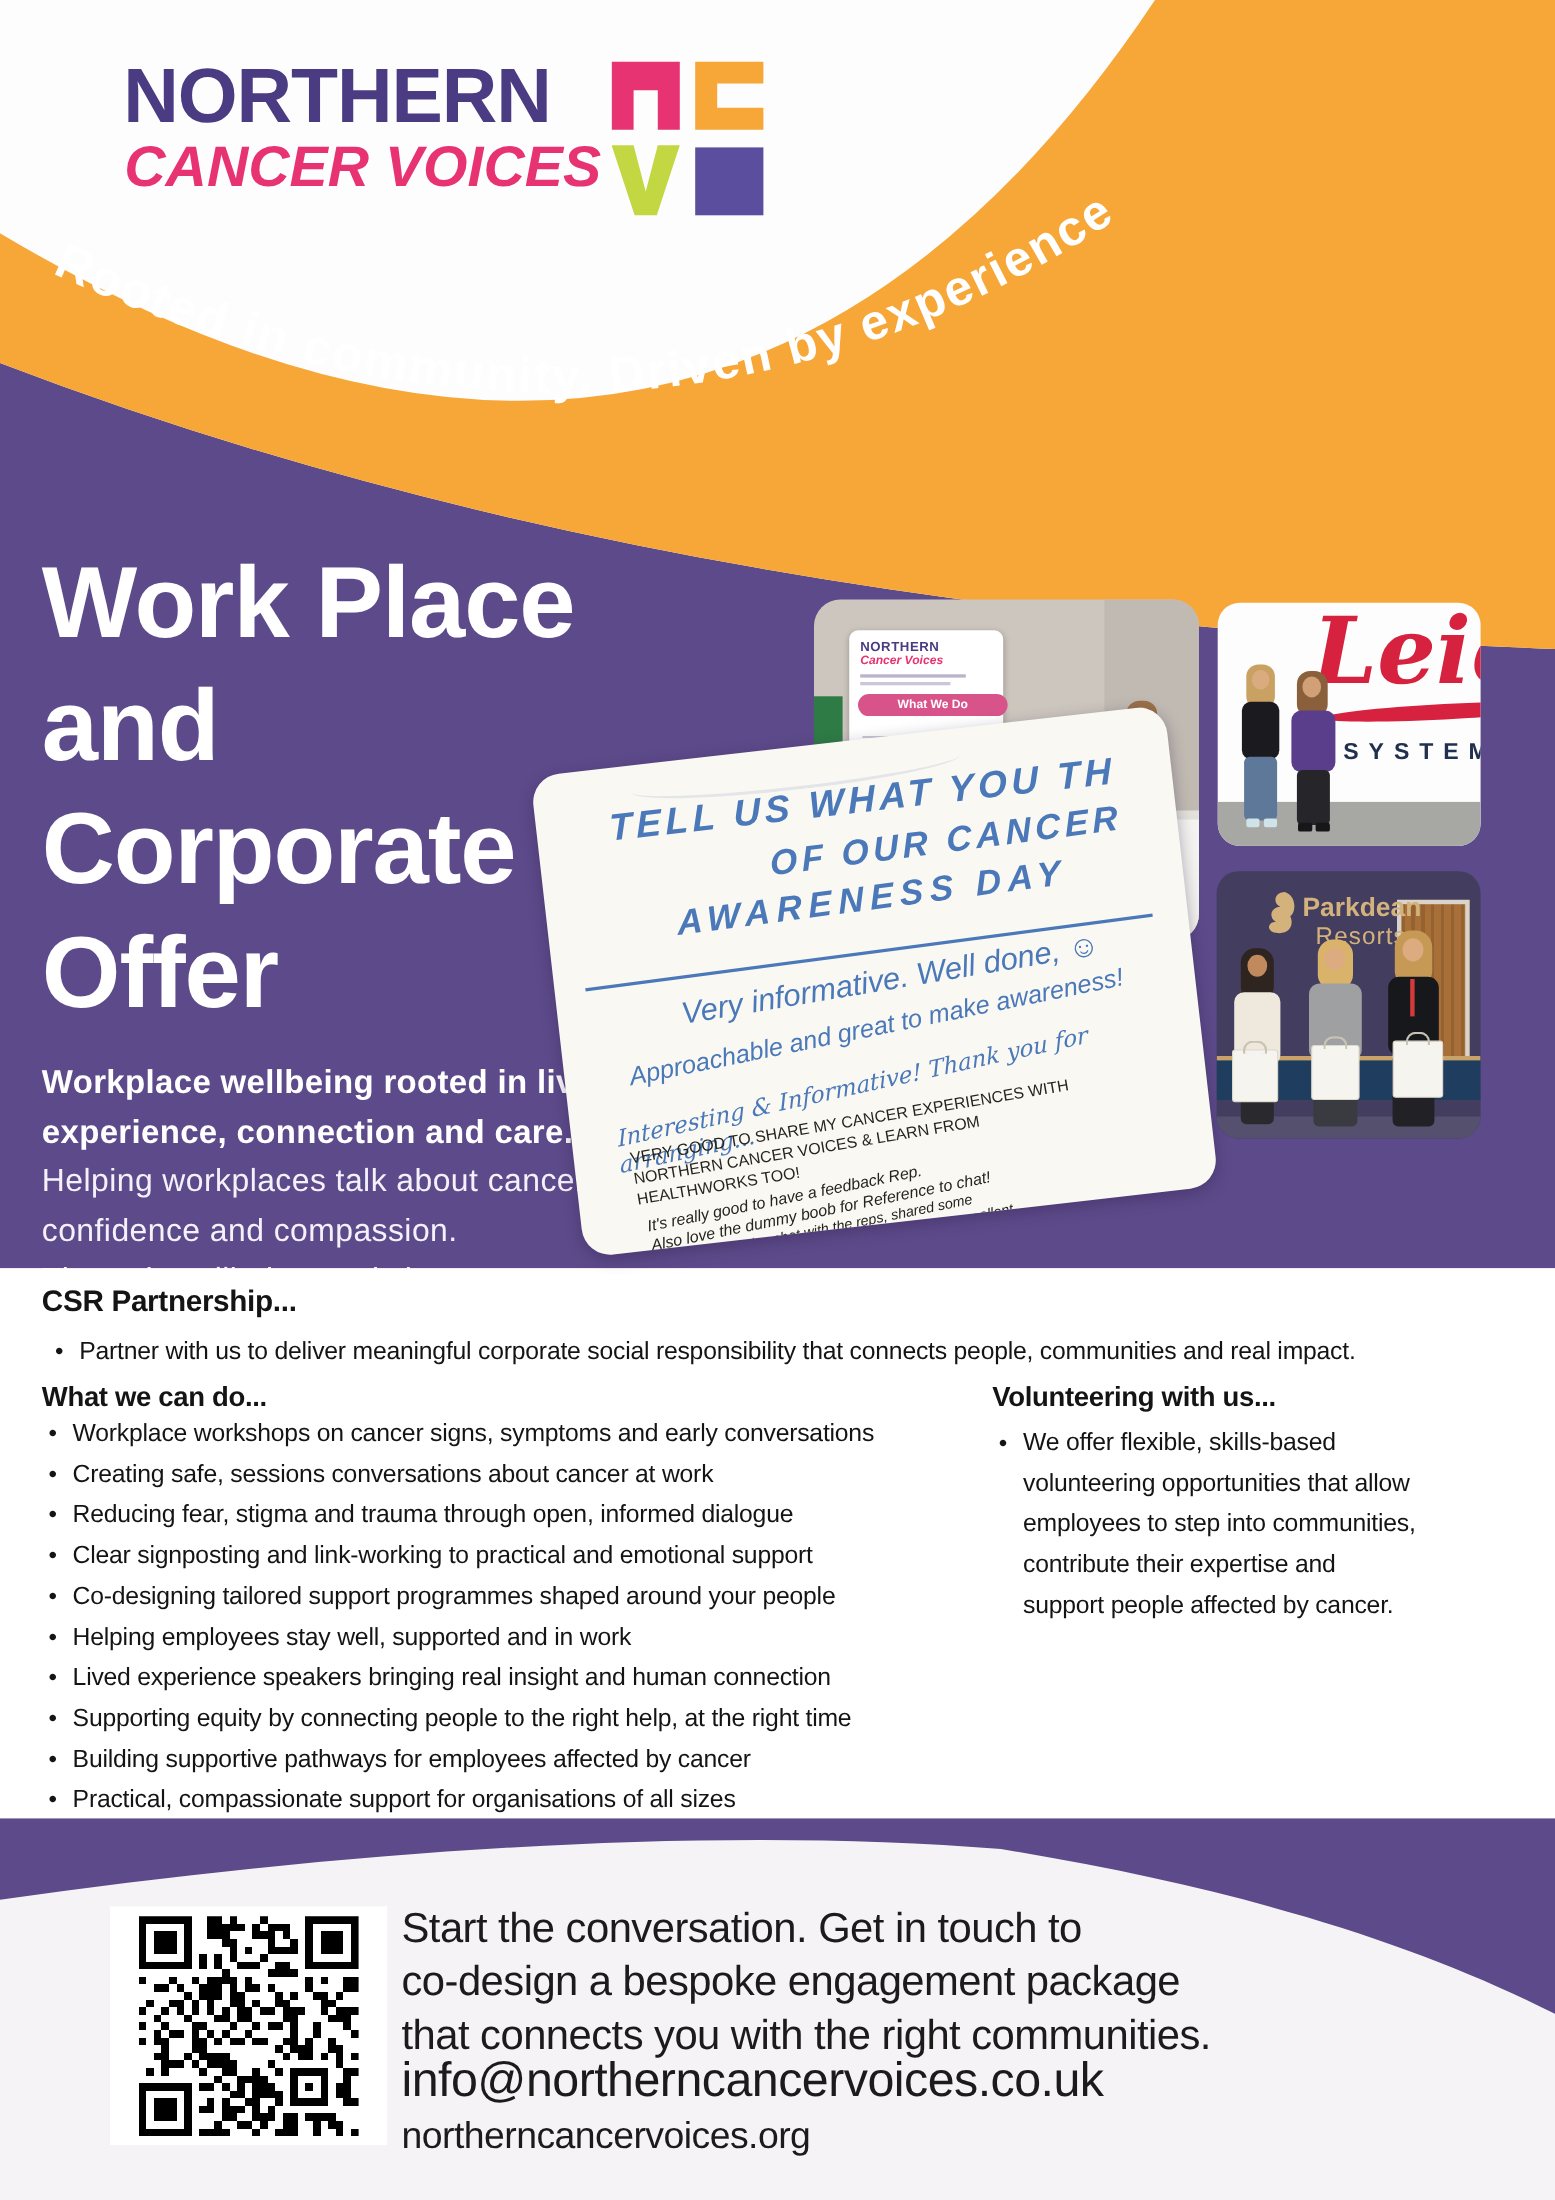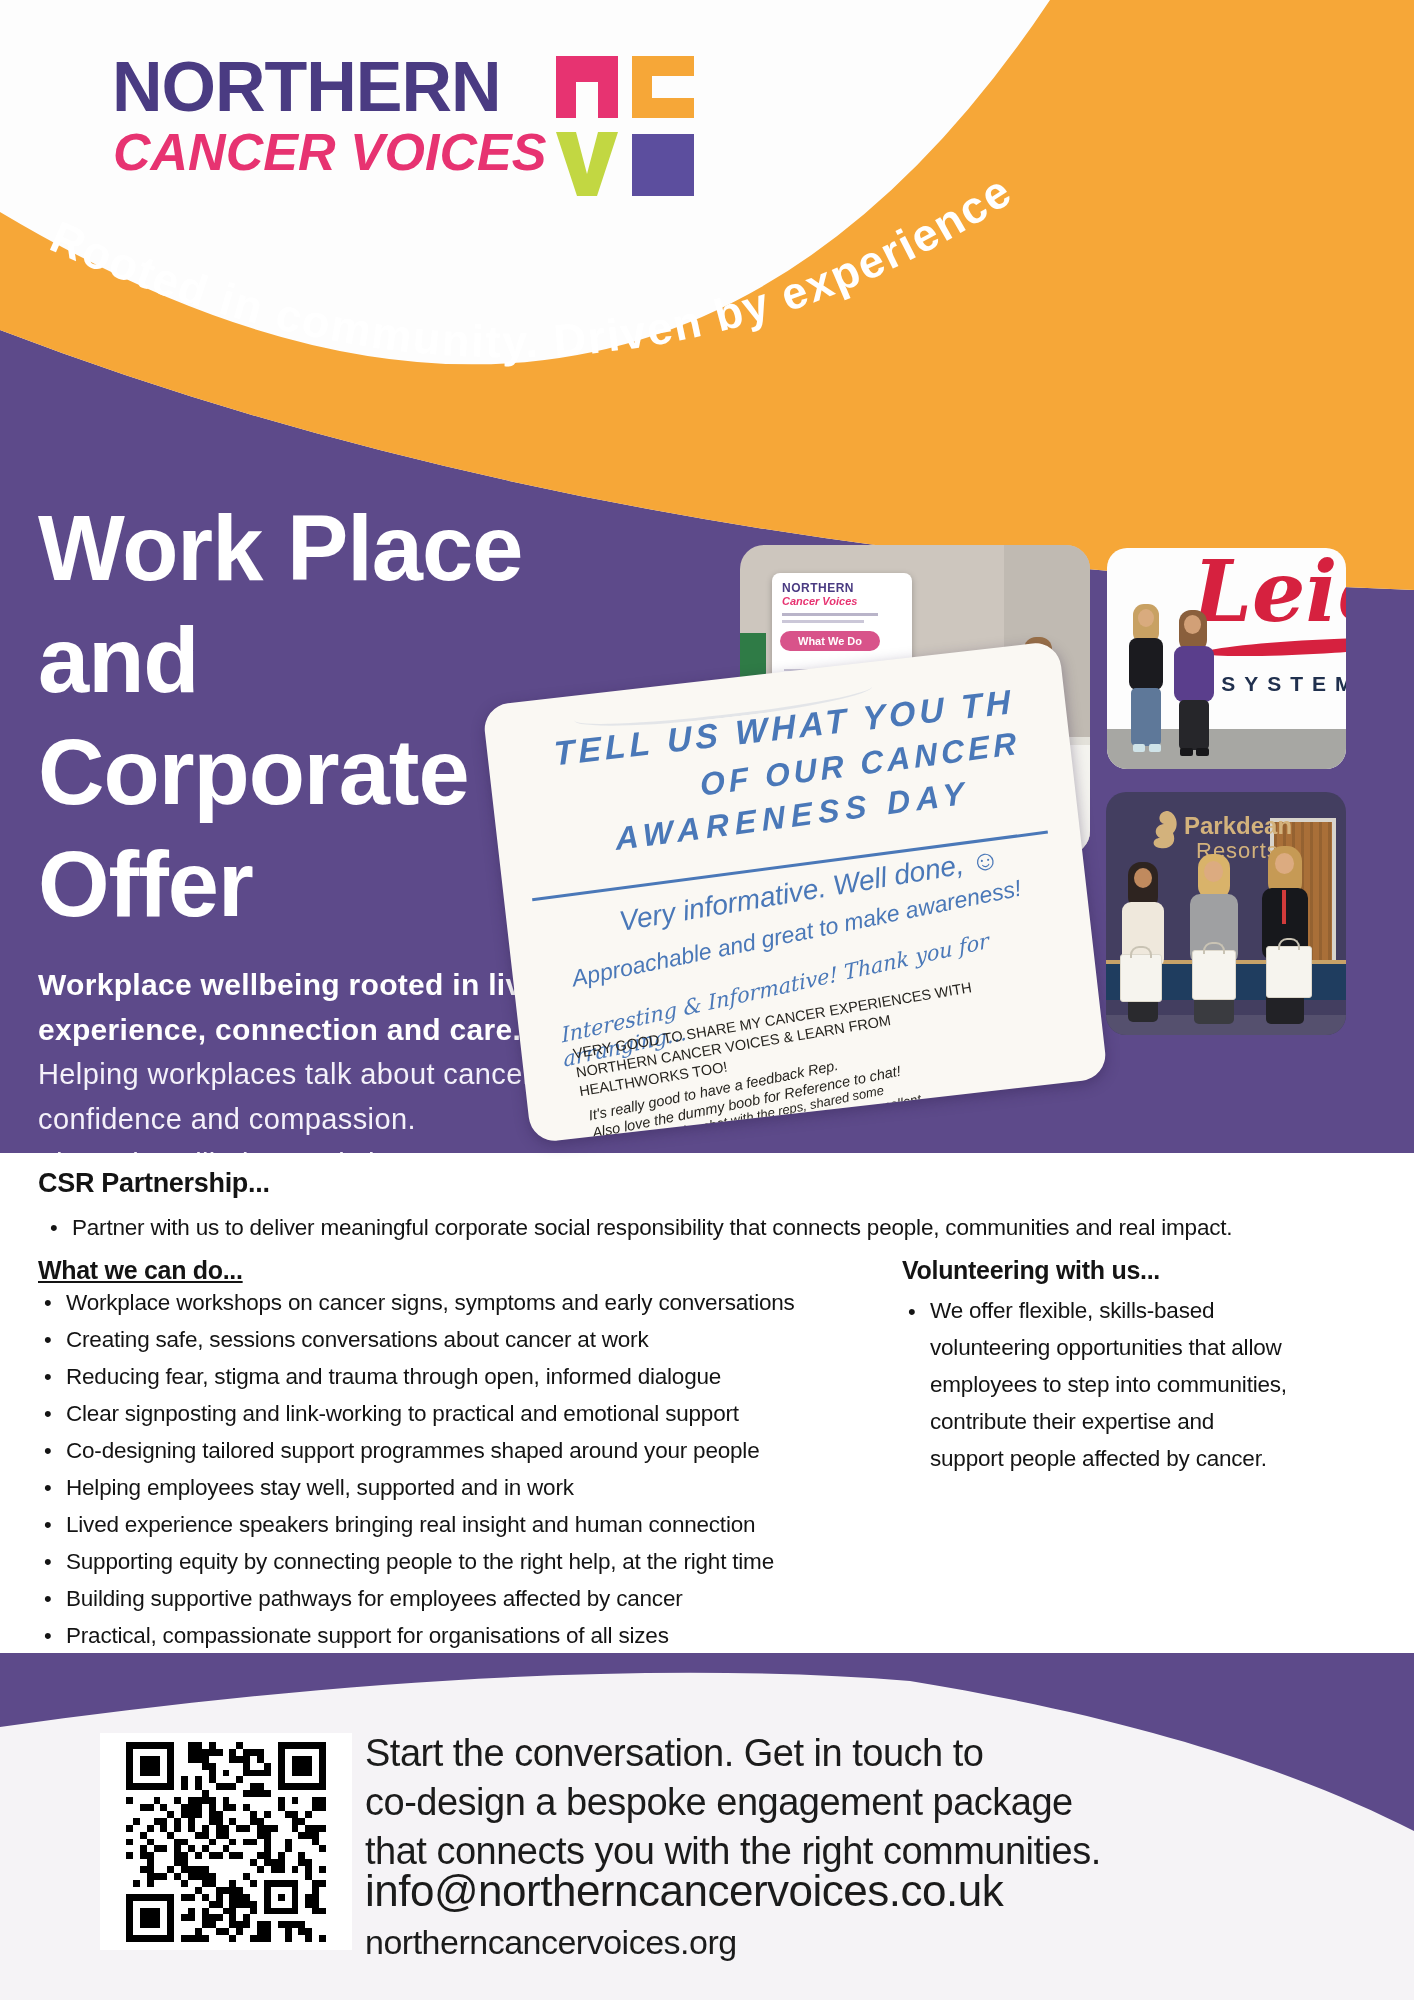--- a/index.html
+++ b/index.html
@@ -35,21 +35,21 @@
   .parkdean-photo{left:1106px;top:792px;width:240px;height:243px;background:#433e60;z-index:3;}
   .flipchart{left:505px;top:672px;width:580px;height:440px;background:#faf8f3;border-radius:26px;
              transform:rotate(-6.5deg);z-index:2;box-shadow:0 4px 14px rgba(40,25,70,.35);}
   .hand{position:absolute;font-style:italic;color:#4a78b8;white-space:pre-line;}
   .pen{position:absolute;color:#26241f;white-space:pre-line;}
 
   
   .mid{position:absolute;left:0;top:1153px;width:1414px;height:502px;background:#ffffff;color:#141414;}
   .csr-h{position:absolute;left:38px;top:15px;font-size:27px;font-weight:700;letter-spacing:-0.3px;}
   .col-h{position:absolute;top:103px;font-size:25px;font-weight:700;letter-spacing:-0.3px;}
-  .col-h.left{left:38px;text-decoration:underline;} .col-h.right{left:902px;}
+  .col-h.left{left:38px;} .col-h.right{left:902px;}
   ul.blist{position:absolute;top:139px;margin:0;padding:0;list-style:none;}
   ul.blist.left{left:38px;width:870px;}
   ul.blist.right{left:902px;width:470px;}
   ul.blist li{position:relative;padding-left:28px;font-size:22.5px;letter-spacing:-0.2px;}
   ul.blist.left li{line-height:21px;margin-bottom:16px;white-space:nowrap;}
   ul.blist.right li{line-height:37px;margin-bottom:0;white-space:pre-line;}
   ul.blist li::before{content:"•";position:absolute;left:6px;top:0;font-size:22px;}
   ul.blist.right li::before{top:1px;}
 
   
@@ -106,21 +106,21 @@
     <div class="photo stand-photo">
       <div class="abs" style="right:0;top:0;width:86px;height:100%;background:#c0bab2;"></div>
       <div class="abs" style="left:0;top:88px;width:26px;height:222px;background:#2f7b46;"></div>
       <div class="abs" style="left:4px;bottom:40px;width:18px;height:26px;background:#e9e24c;border-radius:3px;"></div>
 
       <div class="abs" style="left:32px;top:28px;width:140px;height:282px;background:#ffffff;border-radius:8px;box-shadow:0 2px 6px rgba(0,0,0,.25);">
         <div class="abs" style="left:10px;top:8px;font-size:12px;font-weight:700;color:#4a3b82;letter-spacing:.5px;">NORTHERN</div>
         <div class="abs" style="left:10px;top:22px;font-size:11px;font-weight:700;font-style:italic;color:#e73371;">Cancer Voices</div>
         <div class="abs" style="left:10px;top:40px;width:96px;height:3px;background:#b9b4c9;"></div>
         <div class="abs" style="left:10px;top:47px;width:82px;height:3px;background:#cbc7d8;"></div>
-        <div class="abs" style="left:8px;top:58px;width:100px;height:20px;background:#d8538a;border-radius:10px;text-align:center;color:#fff;font-size:11px;font-weight:700;line-height:20px;">What We Do</div>
+        <div class="abs" style="left:8px;top:58px;width:136px;height:20px;background:#d8538a;border-radius:10px;text-align:center;color:#fff;font-size:11px;font-weight:700;line-height:20px;">What We Do</div>
         <div class="abs" style="left:12px;top:88px;width:116px;height:74px;background:
              repeating-linear-gradient(#ffffff 0 8px, #c7c3d4 8px 10px);opacity:.9;"></div>
         <div class="abs" style="left:16px;top:172px;width:108px;height:30px;background:#d8538a;border-radius:15px;color:#fff;font-size:8.5px;font-weight:700;text-align:center;display:flex;align-items:center;justify-content:center;padding:0 6px;box-sizing:border-box;">Find Out More &amp; Get Involved</div>
         <div class="abs" style="left:8px;top:216px;width:124px;height:58px;overflow:hidden;">
           <div class="abs" style="left:6px;top:26px;width:10px;height:28px;background:#e8b88b;border-radius:5px;transform:rotate(-8deg);"></div>
           <div class="abs" style="left:24px;top:18px;width:10px;height:34px;background:#8a5d3b;border-radius:5px;transform:rotate(4deg);"></div>
           <div class="abs" style="left:42px;top:28px;width:10px;height:26px;background:#f0c9a0;border-radius:5px;transform:rotate(-5deg);"></div>
           <div class="abs" style="left:60px;top:16px;width:10px;height:36px;background:#c98d5a;border-radius:5px;transform:rotate(7deg);"></div>
           <div class="abs" style="left:78px;top:24px;width:10px;height:30px;background:#e8b88b;border-radius:5px;transform:rotate(-4deg);"></div>
           <div class="abs" style="left:96px;top:18px;width:10px;height:34px;background:#a06a3c;border-radius:5px;transform:rotate(6deg);"></div>

